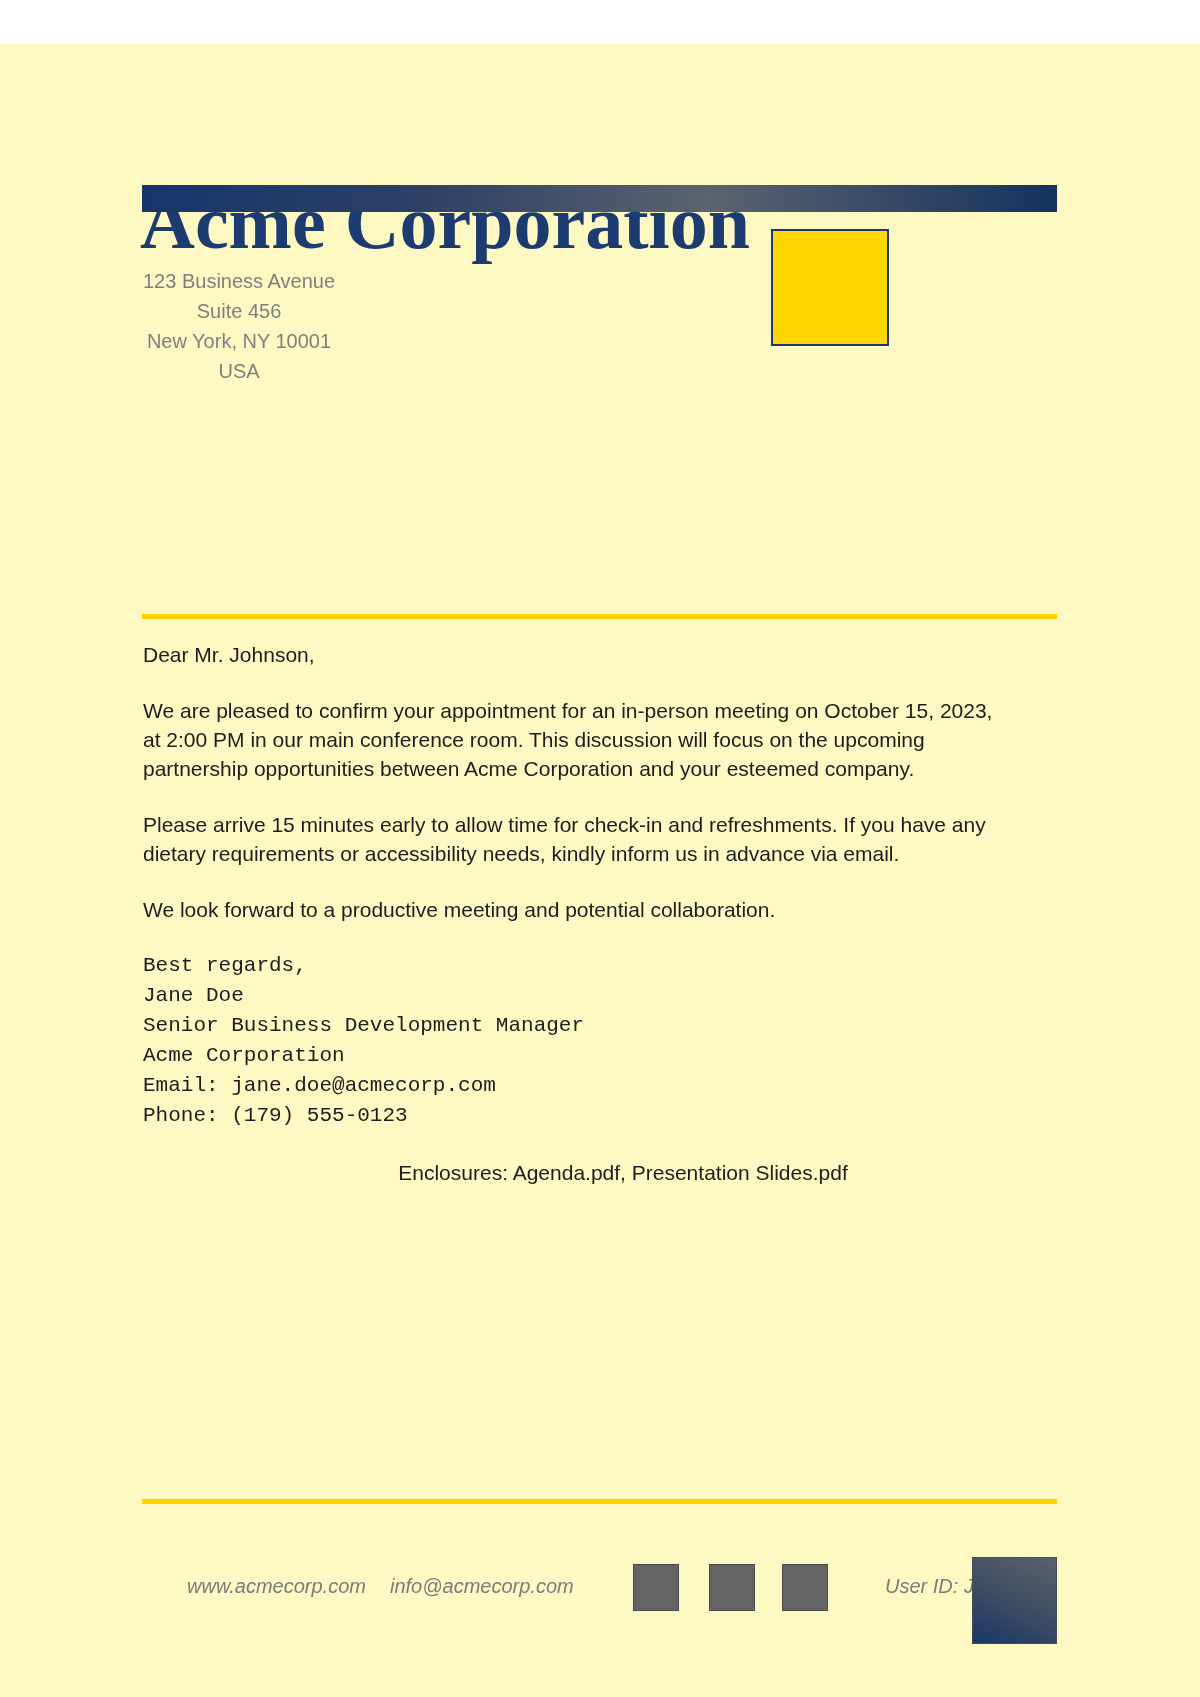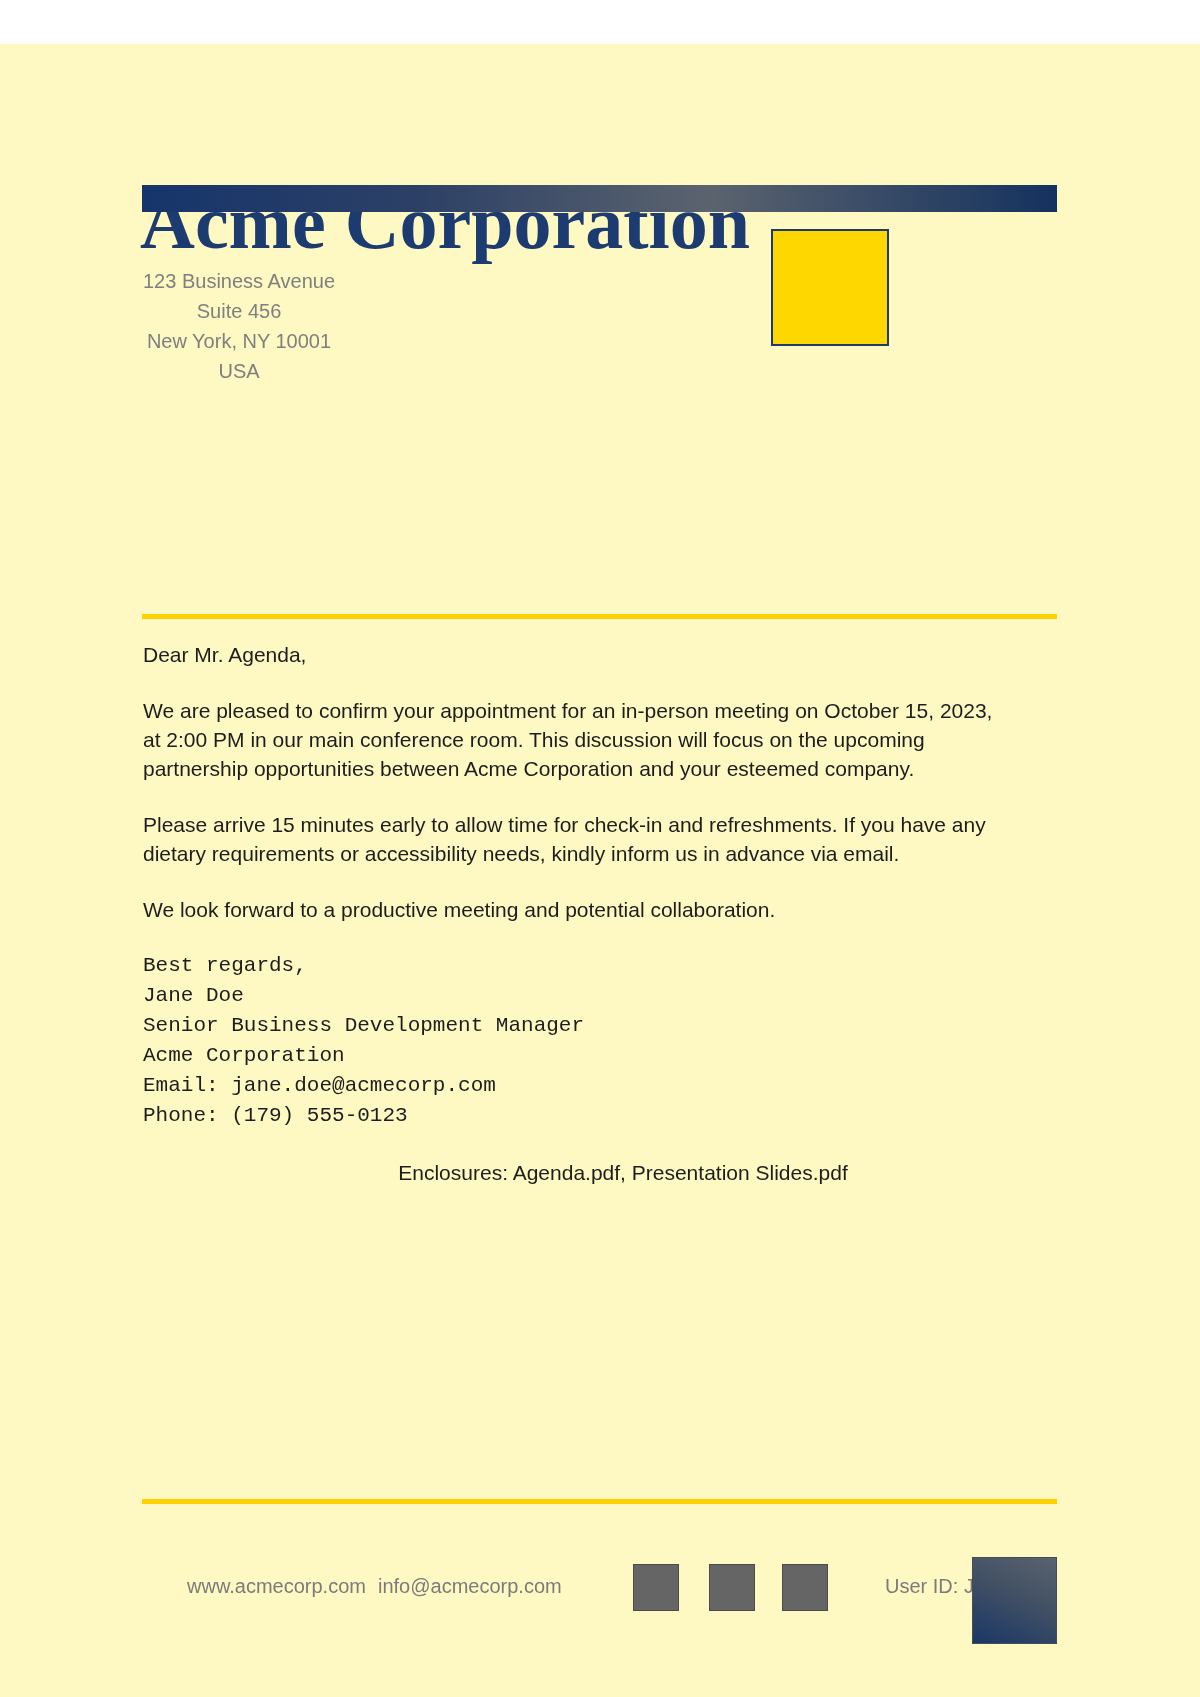--- a/index.html
+++ b/index.html
@@ -87,23 +87,24 @@
   .enclosures { margin: 0; text-align: center; }
 
   
   .footer-text {
     position: absolute;
     top: 1530px;
     font-size: 20px;
     line-height: 24px;
     color: #7b7b7b;
     white-space: nowrap;
+    font-style: italic;
   }
   .footer-website { left: 187px; }
-  .footer-email   { left: 378px; }
+  .footer-email   { left: 390px; }
   .footer-userid  { left: 885px; z-index: 1; }
   .footer-sq {
     position: absolute;
     top: 1520px;
     width: 46px;
     height: 47px;
     background: #656565;
     border: 1px solid #4b4b4b;
   }
   .footer-sq1 { left: 633px; }
@@ -132,21 +133,21 @@
   <div class="address">
     <div>123 Business Avenue</div>
     <div>Suite 456</div>
     <div>New York, NY 10001</div>
     <div>USA</div>
   </div>
 
   <div class="divider divider-top"></div>
 
   <div class="letter">
-    <p>Dear Mr. Agenda,</p>
+    <p>Dear Mr. Johnson,</p>
     <p>We are pleased to confirm your appointment for an in-person meeting on October 15, 2023,
 at 2:00 PM in our main conference room. This discussion will focus on the upcoming
 partnership opportunities between Acme Corporation and your esteemed company.</p>
     <p>Please arrive 15 minutes early to allow time for check-in and refreshments. If you have any
 dietary requirements or accessibility needs, kindly inform us in advance via email.</p>
     <p>We look forward to a productive meeting and potential collaboration.</p>
 
     <div class="signature">
       <div>Best regards,</div>
       <div>Jane Doe</div>

